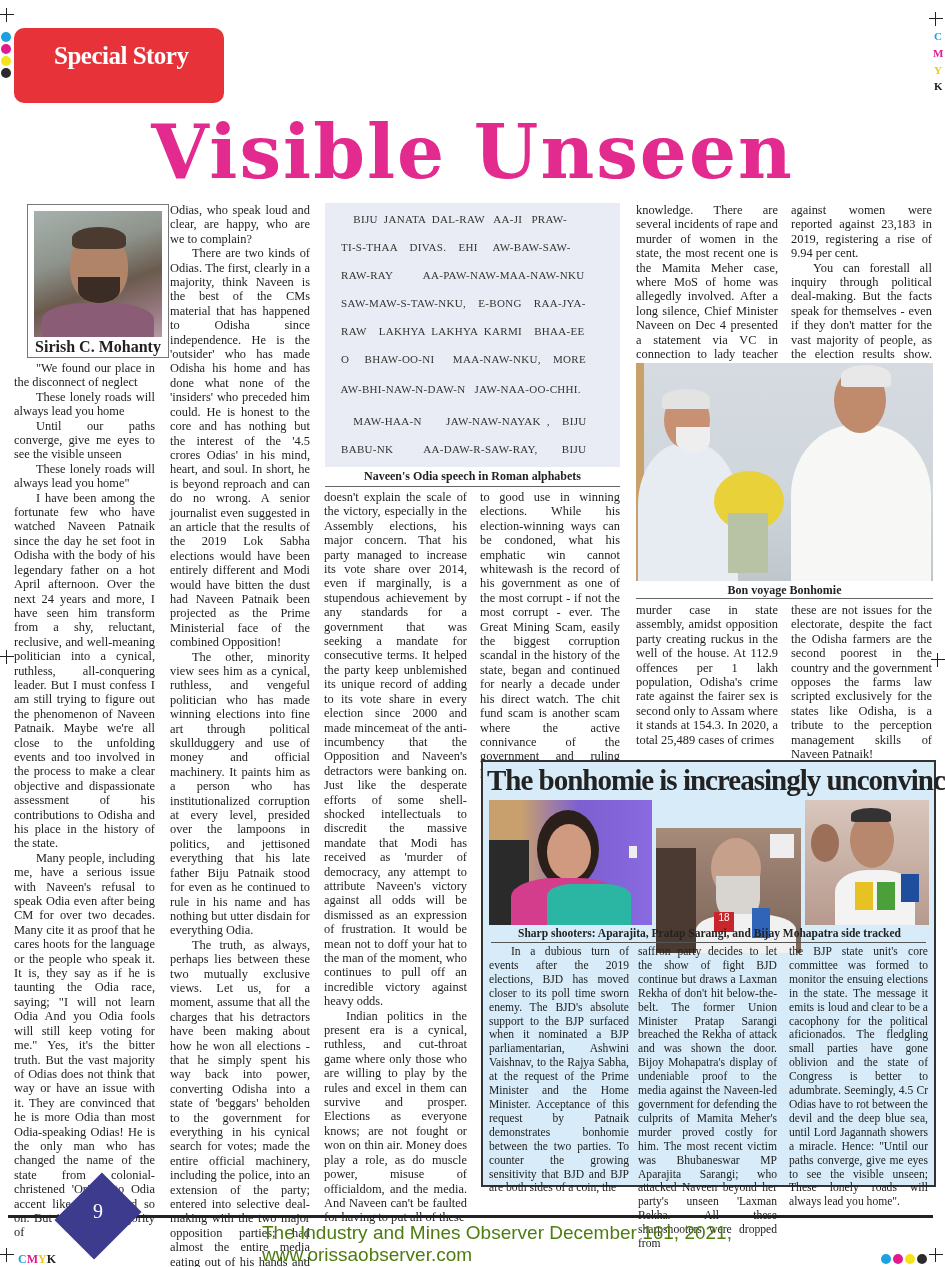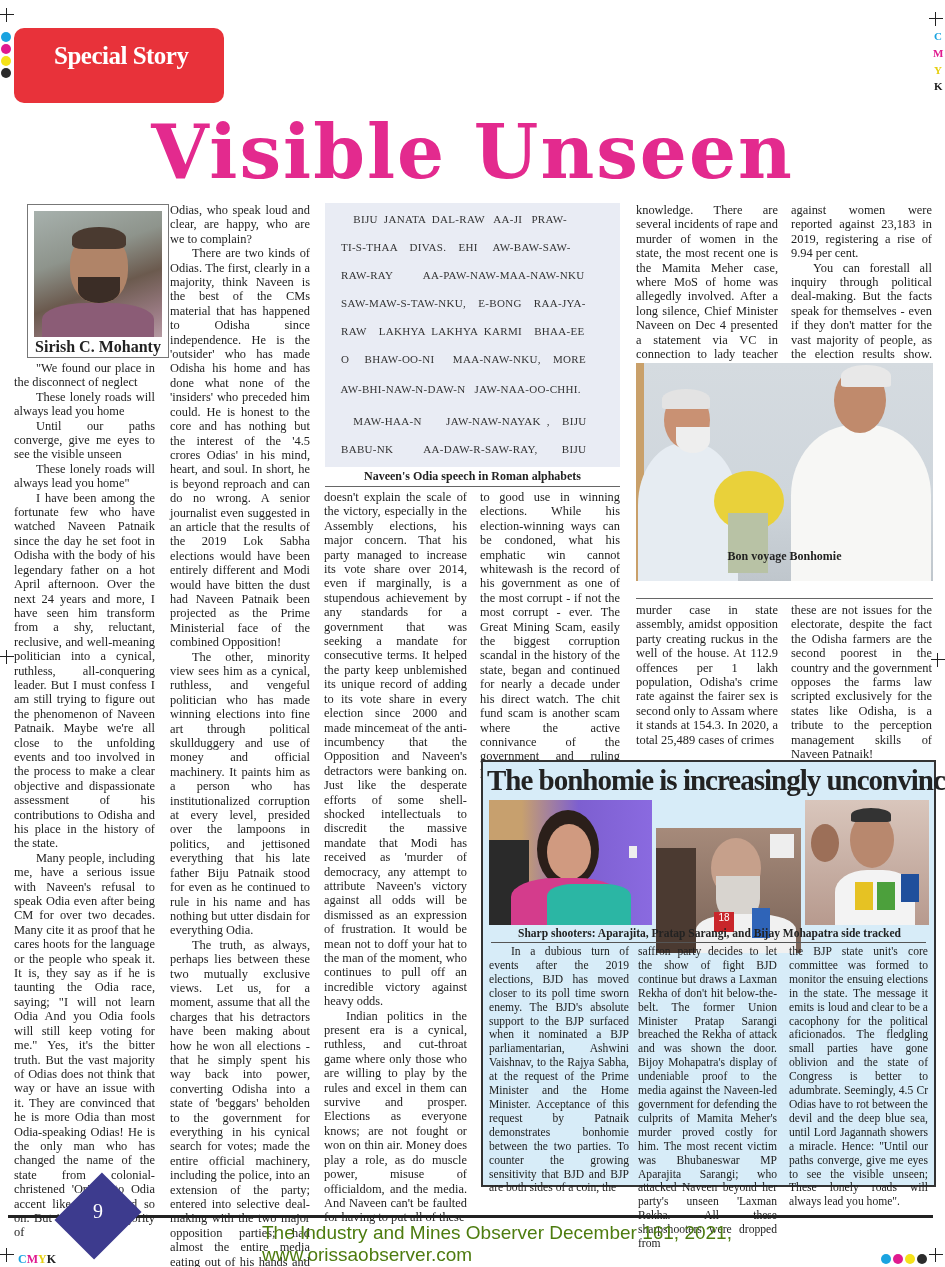--- a/index.html
+++ b/index.html
@@ -122,21 +122,21 @@
   <div style="position:absolute;left:2px;top:80px;width:100px;height:138px;border-radius:45% 45% 0 0;background:#e6ecf2;"></div>
   <div style="position:absolute;left:28px;top:28px;width:46px;height:58px;border-radius:50%;background:#c99173;"></div>
   <div style="position:absolute;left:26px;top:26px;width:48px;height:20px;border-radius:50% 50% 10% 10%;background:#e3e3e3;"></div>
   <div style="position:absolute;left:40px;top:64px;width:34px;height:26px;border-radius:0 0 50% 50%;background:#eeeeee;"></div>
   <div style="position:absolute;left:78px;top:108px;width:70px;height:60px;border-radius:50%;background:#e9d13a;"></div>
   <div style="position:absolute;left:92px;top:150px;width:40px;height:60px;background:#b8c2a5;"></div>
   <div style="position:absolute;left:155px;top:62px;width:140px;height:156px;border-radius:45% 45% 0 0;background:#f7f7f5;"></div>
   <div style="position:absolute;left:198px;top:4px;width:52px;height:66px;border-radius:50%;background:#c08a6c;"></div>
   <div style="position:absolute;left:205px;top:2px;width:50px;height:22px;border-radius:50% 50% 10% 10%;background:#e8e8e8;"></div>
 </div>
-<div class="caption" style="left:636px;top:549px;width:297px;text-align:center;">Bon voyage Bonhomie</div>
+<div class="caption" style="left:636px;top:583px;width:297px;text-align:center;">Bon voyage Bonhomie</div>
 <div class="rule" style="left:636px;top:598px;width:297px;"></div>
 
 <div class="col" style="left:636px;top:603px;width:142px;">
   <p class="noindent">murder case in state assembly, amidst opposition party creating ruckus in the well of the house. At 112.9 offences per 1 lakh population, Odisha's crime rate against the fairer sex is second only to Assam where it stands at 154.3. In 2020, a total 25,489 cases of crimes</p>
 </div>
 
 <div class="col" style="left:791px;top:603px;width:141px;">
   <p class="noindent">these are not issues for the electorate, despite the fact the Odisha farmers are the second poorest in the country and the government opposes the farms law scripted exclusively for the states like Odisha, is a tribute to the perception management skills of Naveen Patnaik!</p>
 </div>
 

